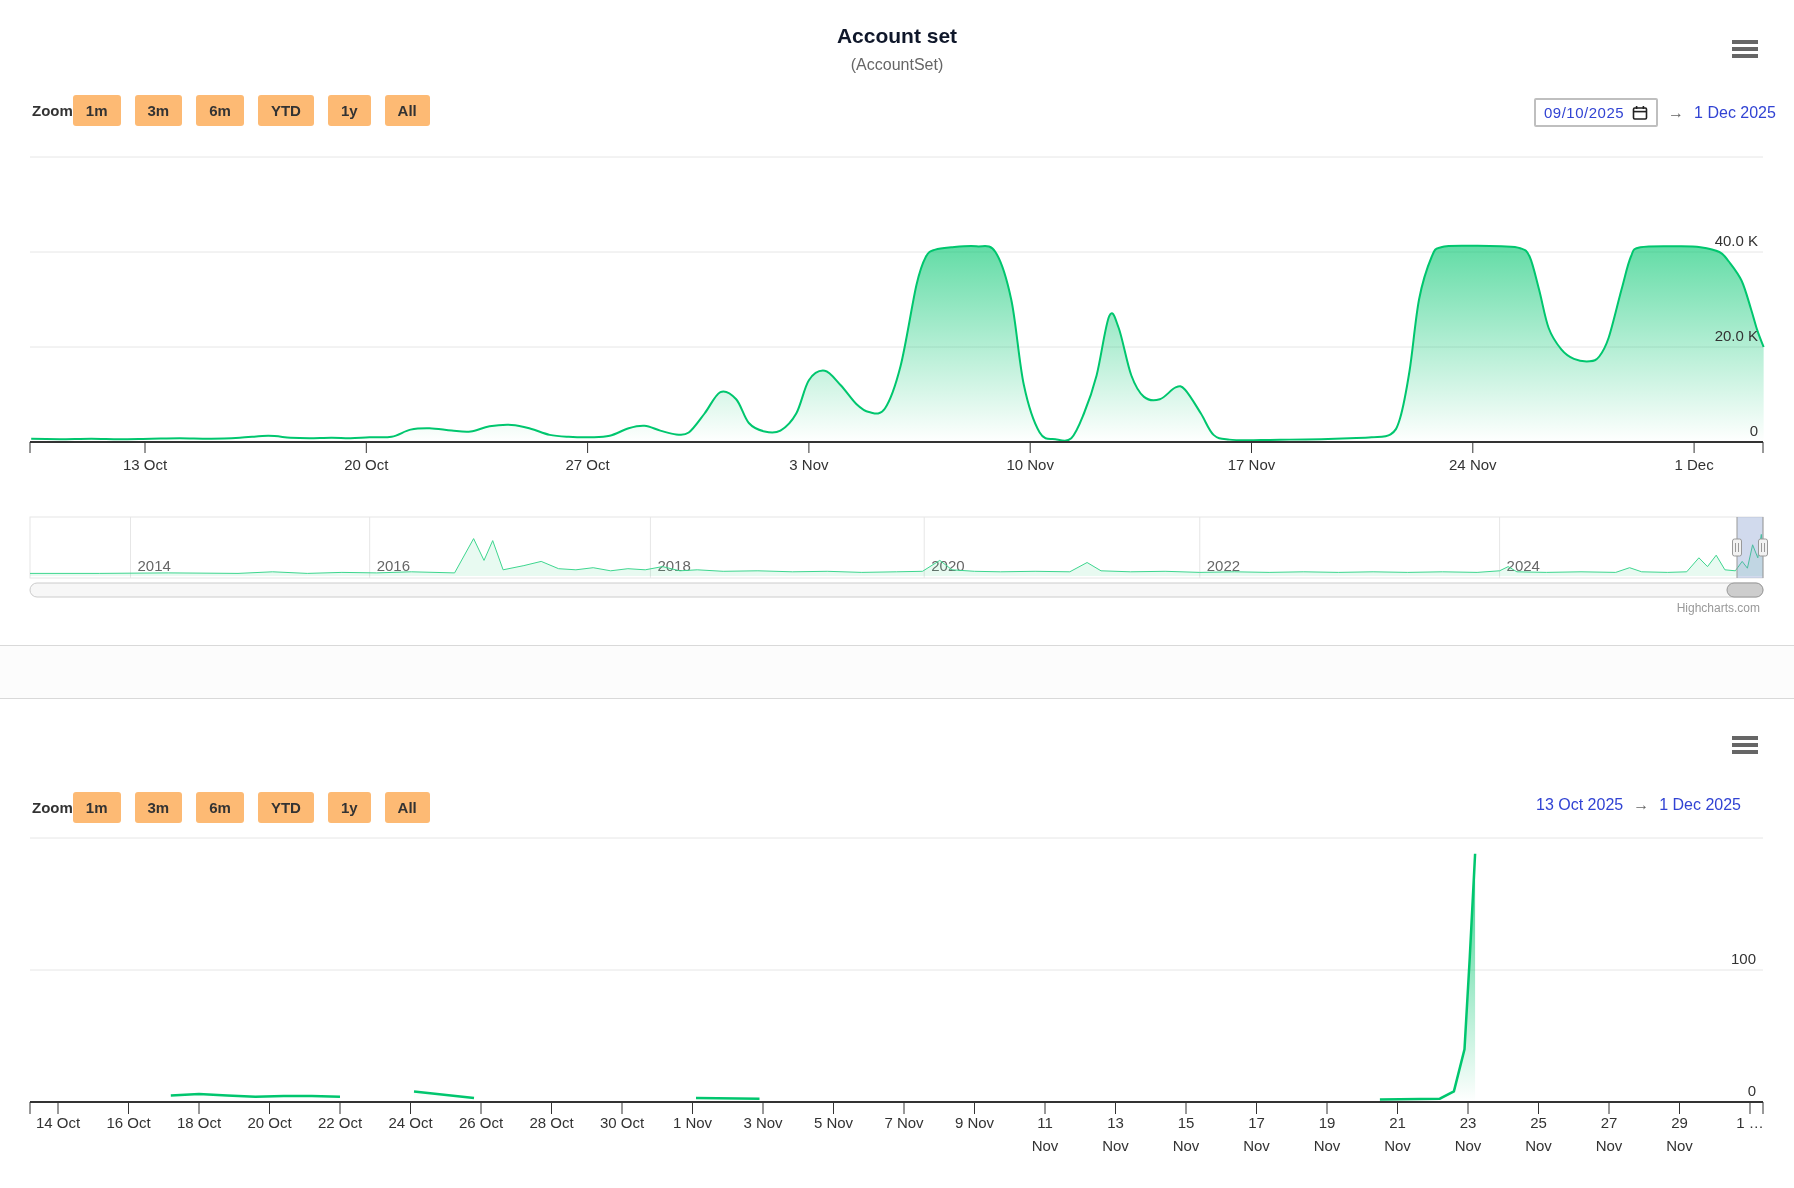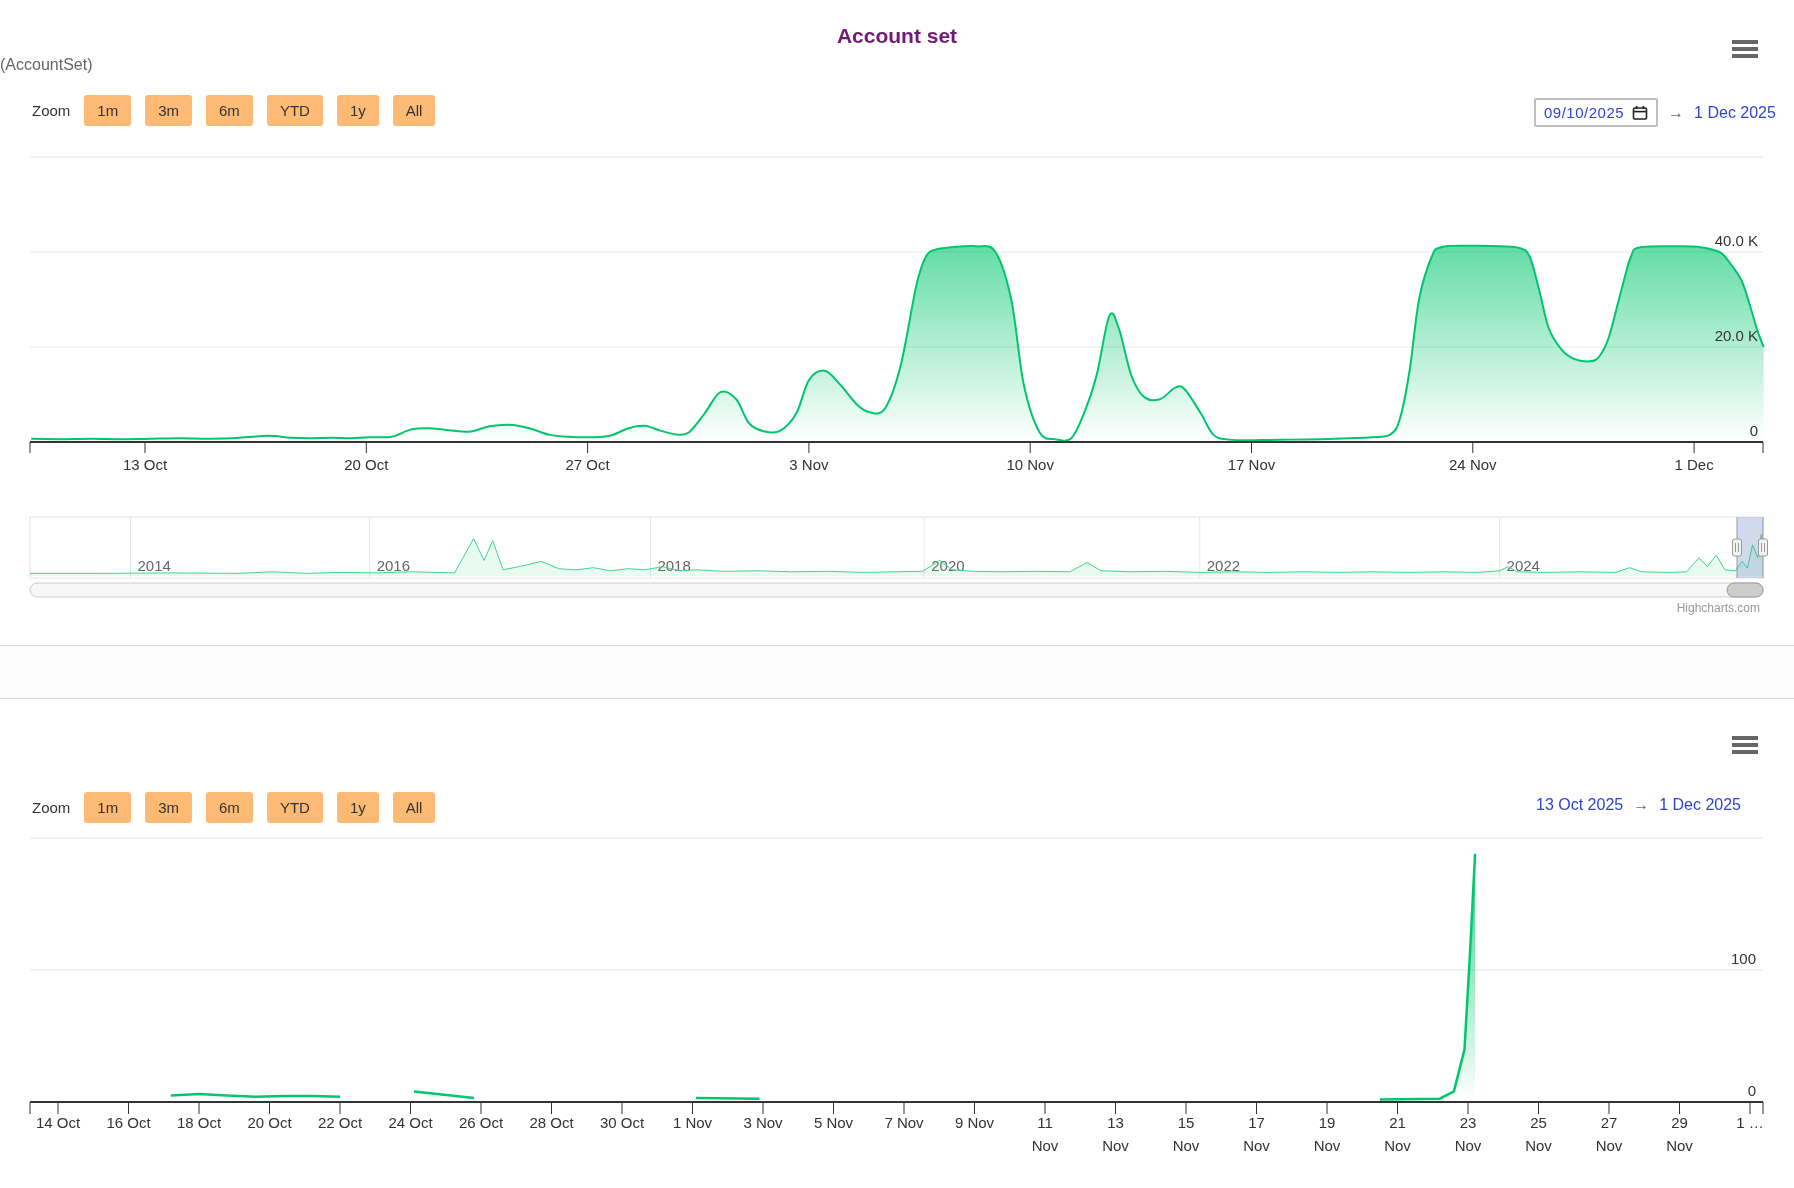--- a/index.html
+++ b/index.html
@@ -4,30 +4,30 @@
 <style>
   html,body{margin:0;padding:0;background:#ffffff;}
   body{width:1794px;height:1188px;position:relative;overflow:hidden;
        font-family:"Liberation Sans", sans-serif;color:#333;}
   .card{position:absolute;left:0;width:1794px;background:#fff;}
   #card1{top:0;height:645px;}
   #card2{top:700px;height:488px;}
   .divider{position:absolute;left:0;top:645px;width:1794px;height:54px;
            background:#fcfcfc;border-top:1px solid #d9d9d9;border-bottom:1px solid #d9d9d9;box-sizing:border-box;}
   .chart-title{position:absolute;left:0;width:100%;text-align:center;
-               font-size:21px;font-weight:bold;color:#701a75;}
-  .chart-subtitle{position:absolute;left:0;width:100%;text-align:left;
+               font-size:21px;font-weight:bold;color:#0f172a;}
+  .chart-subtitle{position:absolute;left:0;width:100%;text-align:center;
                   font-size:16px;color:#666;}
   #card1 .chart-title{top:24px;}   #card1 .chart-subtitle{top:56px;}
   #card2 .chart-title{top:22px;}   #card2 .chart-subtitle{top:54px;}
   .burger{position:absolute;left:1732px;width:26px;height:20px;cursor:pointer;}
   #card1 .burger{top:40px;} #card2 .burger{top:36px;}
   .burger span{display:block;height:4px;background:#666;margin-bottom:3px;}
-  .toolbar{position:absolute;left:32px;display:flex;align-items:center;gap:14px;
-           font-size:15px;color:#333;}
+  .toolbar{position:absolute;left:32px;display:flex;align-items:center;
+           font-size:15px;color:#333;font-weight:bold;}
   #card1 .toolbar{top:95px;} #card2 .toolbar{top:92px;}
   .zoom-label{color:#333;}
   .zbtn{background:#fdba74;border-radius:3px;padding:7px 13px;color:#333;cursor:pointer;}
   .range{position:absolute;display:flex;align-items:center;gap:10px;font-size:16px;padding-left:33px;}
   #card1 .range{top:98px;left:1501px;}
   #card2 .range{top:96px;left:1503px;}
   .date-box{display:inline-flex;align-items:center;gap:8px;border:2px solid #bfbfbf;
             border-radius:2px;background:#fff;padding:4px 8px;cursor:text;}
   .date-box .dval{color:#3143d3;font-size:15px;letter-spacing:0.5px;}
   .range .arrow{color:#666;}

